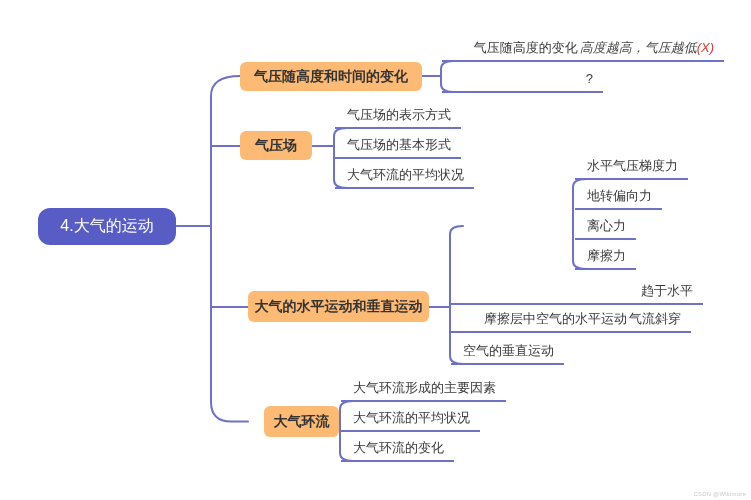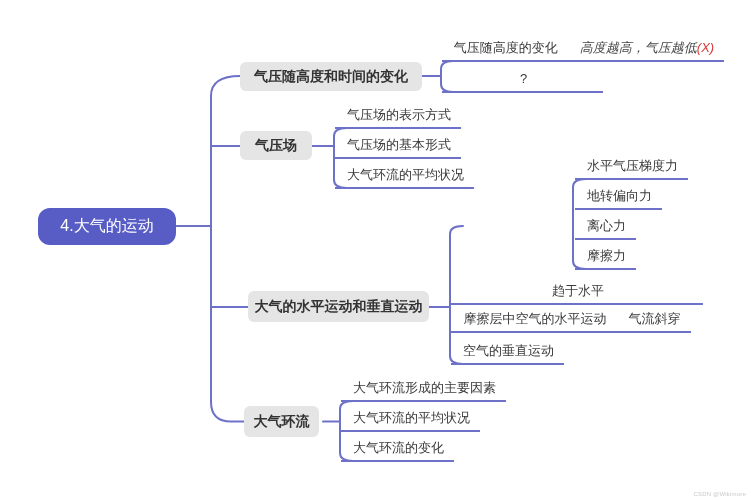--- a/index.html
+++ b/index.html
@@ -2,33 +2,33 @@
 <html><head>
 <meta charset="utf-8">
 <style>
   html,body{margin:0;padding:0;background:#fff;}
   #canvas{
     position:relative;width:751px;height:500px;background:#ffffff;overflow:hidden;
     font-family:"Liberation Sans","DejaVu Sans",sans-serif;
   }
   #wires{position:absolute;left:0;top:0;z-index:1;}
   .box{
-    position:absolute;z-index:2;background:#e5e5e5;border-radius:6px;
+    position:absolute;z-index:2;background:#fdba74;border-radius:6px;
     display:flex;align-items:center;justify-content:center;
     font-weight:bold;font-size:14px;color:#333;white-space:nowrap;
     box-sizing:border-box;
   }
   .root{
     position:absolute;z-index:2;background:#585cc5;border-radius:12px;
     display:flex;align-items:center;justify-content:center;
     font-size:16px;color:#ffffff;white-space:nowrap;box-sizing:border-box;
   }
   .line-node{
-    position:absolute;z-index:2;display:flex;justify-content:center;
-    align-items:flex-start;gap:22px;font-size:13px;line-height:16px;color:#3a3a3a;
+    position:absolute;z-index:2;display:flex;justify-content:flex-end;
+    align-items:flex-start;gap:2px;font-size:13px;line-height:16px;color:#3a3a3a;
     padding:0 10px 4px 12px;border-bottom:2px solid #6e71c8;
     white-space:nowrap;box-sizing:border-box;
   }
   .ann{color:#3a3a3a;}
   .ann.italic{font-style:italic;color:#474747;}
   .mark{font-style:italic;}
   .watermark{
     position:absolute;right:5px;bottom:3px;z-index:2;
     font-size:6px;color:#c9c9c9;letter-spacing:.2px;
   }
@@ -60,21 +60,21 @@
       <path d="M323,421.5 L340,421.5"></path>
       <path d="M353,401 Q340,401 340,409 L340,453 Q340,461 353,461"></path>
     </g>
   </svg>
 
   <div class="root" style="left:38px;top:208px;width:138px;height:37px">4.大气的运动</div>
 
   <div class="box" style="left:240px;top:62px;width:182px;height:29px">气压随高度和时间的变化</div>
   <div class="box" style="left:240px;top:131px;width:72px;height:29px">气压场</div>
   <div class="box" style="left:248px;top:291px;width:181px;height:31px">大气的水平运动和垂直运动</div>
-  <div class="box" style="left:244px;top:406px;width:75px;height:31px">大气环流</div>
+  <div class="box" style="left:264px;top:406px;width:75px;height:31px">大气环流</div>
 
   <div class="line-node" style="left:442px;top:40px;width:282px">
     <span>气压随高度的变化</span>
     <span class="ann italic"><span>高度越高，气压越低</span><span class="mark" style="color:#d93a3a">(X)</span></span>
   </div>
   <div class="line-node" style="left:442px;top:71px;width:161px">
     <span class="ann">?</span>
   </div>
 
   <div class="line-node" style="left:335px;top:107px">

